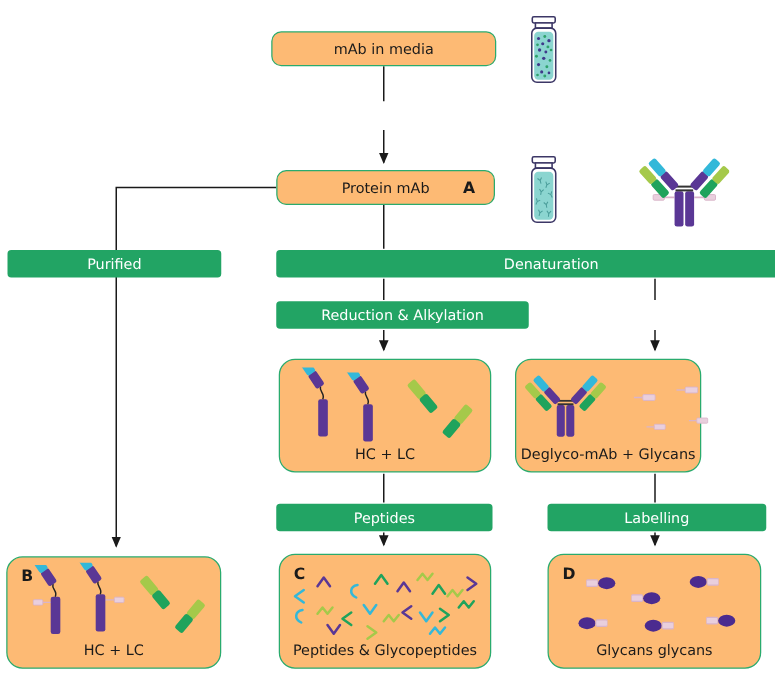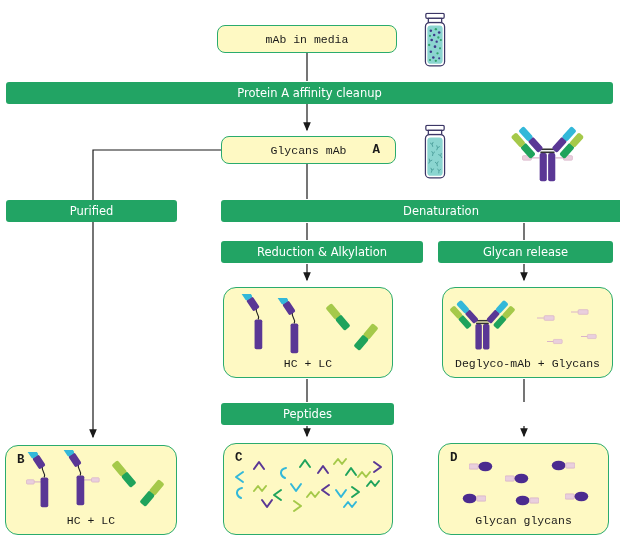--- a/index.html
+++ b/index.html
@@ -2,22 +2,22 @@
 <html style="--step_green: #22a464; --box_border_green: #2aab6e; --antibody_purple: #5a3795; --antibody_cyan: #33b8d9; --chain_dark_green: #1fa35c; --chain_light_green: #a5c94a; --glycan_pink: #e9cfdd; --glycan_pink_line: #d9b4c9; --labeled_glycan_purple: #4b2b8f; --vial_liquid_teal: #8bd5d0; --vial_outline: #3c3766; --text_ink: #1a1a1a;"><head>
 <meta charset="utf-8">
 <style>
   html,body{margin:0;padding:0;background:#fff;}
   .stage{position:relative;width:620px;height:550px;background:#fff;overflow:hidden;
          font-family:"DejaVu Sans","Liberation Sans",sans-serif;color:var(--text_ink,#1a1a1a);}
   svg{overflow:visible;display:block;}
   .connectors{position:absolute;left:0;top:0;z-index:0;}
   .banner{position:absolute;z-index:2;display:flex;align-items:center;justify-content:center;
           background:var(--step_green,#22a464);color:#fff;font-size:11.5px;border-radius:3px;}
-  .node{position:absolute;z-index:2;background:#fef9c3;box-sizing:border-box;
-        border:1.5px solid var(--box_border_green,#2aab6e);font-size:11.5px;font-family:Liberation Mono, monospace;}
+  .node{position:absolute;z-index:2;background:#fdba74;box-sizing:border-box;
+        border:1.5px solid var(--box_border_green,#2aab6e);font-size:11.5px;}
   .pill{border-radius:8px;display:flex;align-items:center;justify-content:center;}
   .card{border-radius:13px;}
   .caption{position:absolute;left:0;right:0;bottom:7px;text-align:center;font-size:11.5px;}
   .marker{position:absolute;font-weight:bold;font-size:12.5px;}
   .corner{top:7px;left:11px;}
   .inline-marker{right:15px;top:50%;transform:translateY(-50%);}
   .icon{position:absolute;z-index:1;}
   .part{position:absolute;z-index:1;}
   .f-pu{fill:var(--antibody_purple,#5a3795);} .f-cy{fill:var(--antibody_cyan,#33b8d9);}
   .f-gr{fill:var(--chain_dark_green,#1fa35c);} .f-lt{fill:var(--chain_light_green,#a5c94a);}
@@ -203,85 +203,82 @@
     <path class="flow" d="M524,426 V436" marker-end="url(#arrh)"></path>
   </svg>
 
   <div class="node pill" style="left:217px;top:25px;width:180px;height:28px">
     <span>mAb in media</span>
   </div>
   <svg class="icon" style="left:420px;top:8px" width="30" height="64" viewBox="0 0 36 66">
       <use href="#sym-vial1"></use>
     </svg>
 
-  <div class="banner" style="left:6px;top:82px;width:607px;height:22px">
-    <span>Protein A affinity cleanup</span>
-  </div>
 
   <div class="node pill" style="left:221px;top:136px;width:175px;height:28px">
-    <span>Glycans mAb</span>
+    <span>Protein mAb</span>
     <span class="marker inline-marker">A</span>
   </div>
   <svg class="icon" style="left:420px;top:120px" width="30" height="64" viewBox="0 0 36 66">
       <use href="#sym-vial2"></use>
     </svg>
   <svg class="icon" style="left:510px;top:121px" width="74" height="64" viewBox="0 0 78 68">
       <use href="#sym-ab-gl"></use>
     </svg>
 
   <div class="banner" style="left:6px;top:200px;width:171px;height:22px">
     <span>Purified</span>
   </div>
   <div class="banner" style="left:221px;top:200px;width:440px;height:22px">
     <span>Denaturation</span>
   </div>
   <div class="banner" style="left:221px;top:241px;width:202px;height:22px">
     <span>Reduction &amp; Alkylation</span>
   </div>
-  <div class="banner" style="left:438px;top:241px;width:175px;height:22px">
-    <span>Glycan release</span>
-  </div>
 
   <div class="node card" style="left:223px;top:287px;width:170px;height:91px">
     <svg class="part" style="left:16px;top:6px" width="40" height="58" viewBox="0 0 44 64">
         <use href="#sym-hc"></use>
       </svg>
     <svg class="part" style="left:52px;top:10px" width="40" height="58" viewBox="0 0 44 64">
         <use href="#sym-hc"></use>
       </svg>
     <svg class="part" style="left:100px;top:13px" width="28" height="32" viewBox="0 0 30 34">
         <use href="#sym-lc-l"></use>
       </svg>
     <svg class="part" style="left:128px;top:33px" width="28" height="32" viewBox="0 0 30 34">
         <use href="#sym-lc-r"></use>
       </svg>
     <div class="caption">HC + LC</div>
   </div>
 
-  <div class="node card" style="left:442px;top:287px;width:171px;height:91px">
+  <div class="node card" style="left:412px;top:287px;width:149px;height:91px">
     <svg class="part" style="left:6px;top:7px" width="66" height="58" viewBox="0 0 78 68">
         <use href="#sym-ab"></use>
       </svg>
     <svg class="part" style="left:94px;top:26px" width="18" height="8" viewBox="0 0 20 8">
         <use href="#sym-fgl"></use>
       </svg>
     <svg class="part" style="left:128px;top:20px" width="18" height="8" viewBox="0 0 20 8">
         <use href="#sym-fgl"></use>
       </svg>
     <svg class="part" style="left:104px;top:50px" width="16" height="7" viewBox="0 0 20 8">
         <use href="#sym-fgl"></use>
       </svg>
     <svg class="part" style="left:138px;top:45px" width="16" height="7" viewBox="0 0 20 8">
         <use href="#sym-fgl"></use>
       </svg>
     <div class="caption">Deglyco-mAb + Glycans</div>
   </div>
 
   <div class="banner" style="left:221px;top:403px;width:173px;height:22px">
     <span>Peptides</span>
+  </div>
+  <div class="banner" style="left:438px;top:403px;width:175px;height:22px">
+    <span>Labelling</span>
   </div>
 
   <div class="node card" style="left:5px;top:445px;width:172px;height:90px">
     <span class="marker corner">B</span>
     <svg class="part" style="left:20px;top:6px" width="40" height="58" viewBox="0 0 44 64">
         <use href="#sym-hc-gl"></use>
       </svg>
     <svg class="part" style="left:56px;top:4px" width="40" height="58" viewBox="0 0 44 64">
         <use href="#sym-hc-gr"></use>
       </svg>
@@ -312,20 +309,21 @@
       <path class="pep s-te" d="M0,0 L5,7 L10,0" transform="translate(57,26)"></path>
       <path class="pep s-lt" d="M0,5 L4,0 L8,5 L12,0" transform="translate(73,34)"></path>
       <path class="pep s-pu" d="M7,0 L0,5 L7,10" transform="translate(88,27)"></path>
       <path class="pep s-te" d="M0,0 L5,7 L10,0" transform="translate(102,32)"></path>
       <path class="pep s-gr" d="M0,0 L7,5 L0,10" transform="translate(118,29)"></path>
       <path class="pep s-gr" d="M0,5 L4,0 L8,5 L12,0" transform="translate(133,23)"></path>
       <path class="pep s-pu" d="M0,0 L5,7 L10,0" transform="translate(28,42)"></path>
       <path class="pep s-lt" d="M0,0 L7,5 L0,10" transform="translate(60,43)"></path>
       <path class="pep s-te" d="M0,5 L4,0 L8,5 L12,0" transform="translate(110,44)"></path>
     </svg>
+    <div class="caption">Peptides &amp; Glycopeptides</div>
   </div>
 
   <div class="node card" style="left:438px;top:443px;width:171px;height:92px">
     <span class="marker corner">D</span>
     <svg class="part" style="left:30px;top:17px" width="24" height="11" viewBox="0 0 22 10">
         <use href="#sym-lgl-l"></use>
       </svg>
     <svg class="part" style="left:112px;top:16px" width="24" height="11" viewBox="0 0 22 10">
         <use href="#sym-lgl-r"></use>
       </svg>
@@ -334,16 +332,16 @@
       </svg>
     <svg class="part" style="left:23px;top:49px" width="24" height="11" viewBox="0 0 22 10">
         <use href="#sym-lgl-r"></use>
       </svg>
     <svg class="part" style="left:76px;top:51px" width="24" height="11" viewBox="0 0 22 10">
         <use href="#sym-lgl-r"></use>
       </svg>
     <svg class="part" style="left:126px;top:47px" width="24" height="11" viewBox="0 0 22 10">
         <use href="#sym-lgl-l"></use>
       </svg>
-    <div class="caption">Glycan glycans</div>
+    <div class="caption">Glycans glycans</div>
   </div>
 
 </div>
 
 </body></html>

